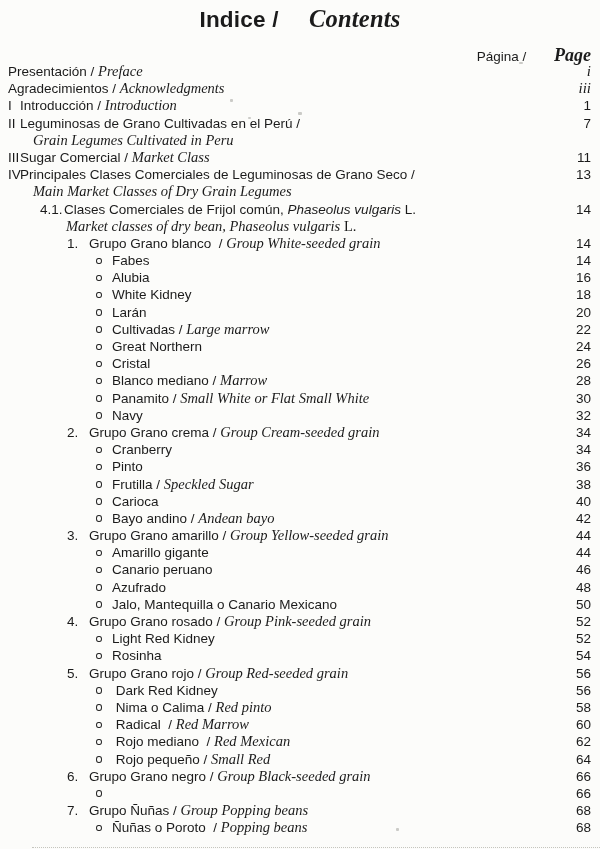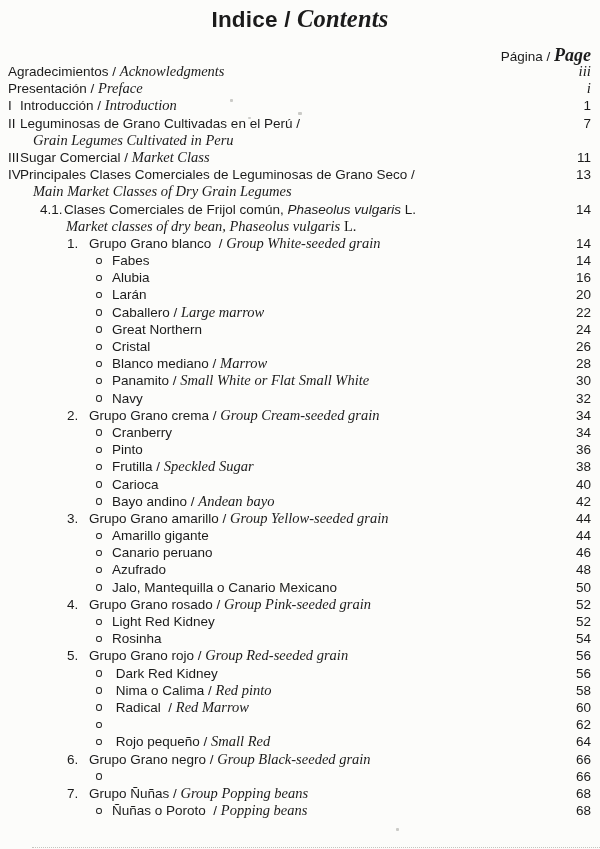--- a/index.html
+++ b/index.html
@@ -15,21 +15,21 @@
   .title {
     position:absolute; top:5px; left:0; width:100%;
     text-align:center; font-size:22.5px; font-weight:bold; letter-spacing:.2px;
   }
   .pagehdr { position:absolute; top:45px; right:9px; }
   .s-sans { font-family:"Liberation Sans", sans-serif; }
   .s-sans-bold { font-family:"Liberation Sans", sans-serif; font-weight:bold;margin-top:24px; }
   .s-sans-italic { font-family:"Liberation Sans", sans-serif; font-style:italic; }
   .s-serif { font-family:"Liberation Serif", serif; font-size:14.5px; }
   .s-serif-italic { font-family:"Liberation Serif", serif; font-style:italic; font-size:14.5px; }
-  .s-serif-bold-italic { font-family:"Liberation Serif", serif; font-style:italic; font-weight:bold; }
+  .s-serif-bold-italic { font-family:"Liberation Serif", serif; font-style:italic; font-weight:bold;margin-left:24px; }
   .title .s-serif-bold-italic { font-size:24.5px; }
   .pagehdr .s-serif-bold-italic { font-size:18px; }
   .toc { position:absolute; top:63px; left:0; right:0; }
   .row { position:relative; height:17.2px; line-height:17.3px; }
   .row .num, .row .text { position:absolute; top:0; white-space:pre; }
   .row .pagenum { position:absolute; top:0; right:9px; text-align:right; }
   .pagenum.s-serif-italic { font-size:15px; }
   .lv-front .text { left:8px; }
   .lv-roman .num { left:8px; }
   .lv-roman .text { left:20px; }
@@ -50,26 +50,26 @@
 </style>
 </head>
 <body>
 
 <div class="title"><span class="s-sans-bold">Indice</span><span class="s-sans-bold"> / </span><span class="s-serif-bold-italic">Contents</span></div>
 
 <div class="pagehdr"><span class="s-sans">Página / </span><span class="s-serif-bold-italic">Page</span></div>
 
 <div class="toc">
     <div class="row lv-front">
+      <span class="text"><span class="s-sans">Presentación / </span><span class="s-serif-italic">Preface</span></span>
+      <span class="pagenum s-serif-italic">i</span>
+    </div>
+    <div class="row lv-front">
       <span class="text"><span class="s-sans">Agradecimientos / </span><span class="s-serif-italic">Acknowledgments</span></span>
       <span class="pagenum s-serif-italic">iii</span>
-    </div>
-    <div class="row lv-front">
-      <span class="text"><span class="s-sans">Presentación / </span><span class="s-serif-italic">Preface</span></span>
-      <span class="pagenum s-serif-italic">i</span>
     </div>
     <div class="row lv-roman">
       <span class="num">I</span>
       <span class="text"><span class="s-sans">Introducción / </span><span class="s-serif-italic">Introduction</span></span>
       <span class="pagenum s-sans">1</span>
     </div>
     <div class="row lv-roman">
       <span class="num">II</span>
       <span class="text"><span class="s-sans">Leguminosas de Grano Cultivadas en el Perú /</span></span>
       <span class="pagenum s-sans">7</span>
@@ -108,26 +108,31 @@
       <span class="text"><span class="s-sans">Fabes</span></span>
       <span class="pagenum s-sans">14</span>
     </div>
     <div class="row lv-item">
       <span class="bullet"></span>
       <span class="text"><span class="s-sans">Alubia</span></span>
       <span class="pagenum s-sans">16</span>
     </div>
     <div class="row lv-item">
       <span class="bullet"></span>
+      <span class="text"><span class="s-sans">White Kidney</span></span>
+      <span class="pagenum s-sans">18</span>
+    </div>
+    <div class="row lv-item">
+      <span class="bullet"></span>
       <span class="text"><span class="s-sans">Larán</span></span>
       <span class="pagenum s-sans">20</span>
     </div>
     <div class="row lv-item">
       <span class="bullet"></span>
-      <span class="text"><span class="s-sans">Caballero / </span><span class="s-serif-italic">Large marrow</span></span>
+      <span class="text"><span class="s-sans">Cultivadas / </span><span class="s-serif-italic">Large marrow</span></span>
       <span class="pagenum s-sans">22</span>
     </div>
     <div class="row lv-item">
       <span class="bullet"></span>
       <span class="text"><span class="s-sans">Great Northern</span></span>
       <span class="pagenum s-sans">24</span>
     </div>
     <div class="row lv-item">
       <span class="bullet"></span>
       <span class="text"><span class="s-sans">Cristal</span></span>
@@ -233,20 +238,21 @@
       <span class="text"><span class="s-sans"> Nima o Calima / </span><span class="s-serif-italic">Red pinto</span></span>
       <span class="pagenum s-sans">58</span>
     </div>
     <div class="row lv-item">
       <span class="bullet"></span>
       <span class="text"><span class="s-sans"> Radical  / </span><span class="s-serif-italic">Red Marrow</span></span>
       <span class="pagenum s-sans">60</span>
     </div>
     <div class="row lv-item">
       <span class="bullet"></span>
+      <span class="text"><span class="s-sans"> Rojo mediano  / </span><span class="s-serif-italic">Red Mexican</span></span>
       <span class="pagenum s-sans">62</span>
     </div>
     <div class="row lv-item">
       <span class="bullet"></span>
       <span class="text"><span class="s-sans"> Rojo pequeño / </span><span class="s-serif-italic">Small Red</span></span>
       <span class="pagenum s-sans">64</span>
     </div>
     <div class="row lv-group">
       <span class="num">6.</span>
       <span class="text"><span class="s-sans">Grupo Grano negro / </span><span class="s-serif-italic">Group Black-seeded grain</span></span>

